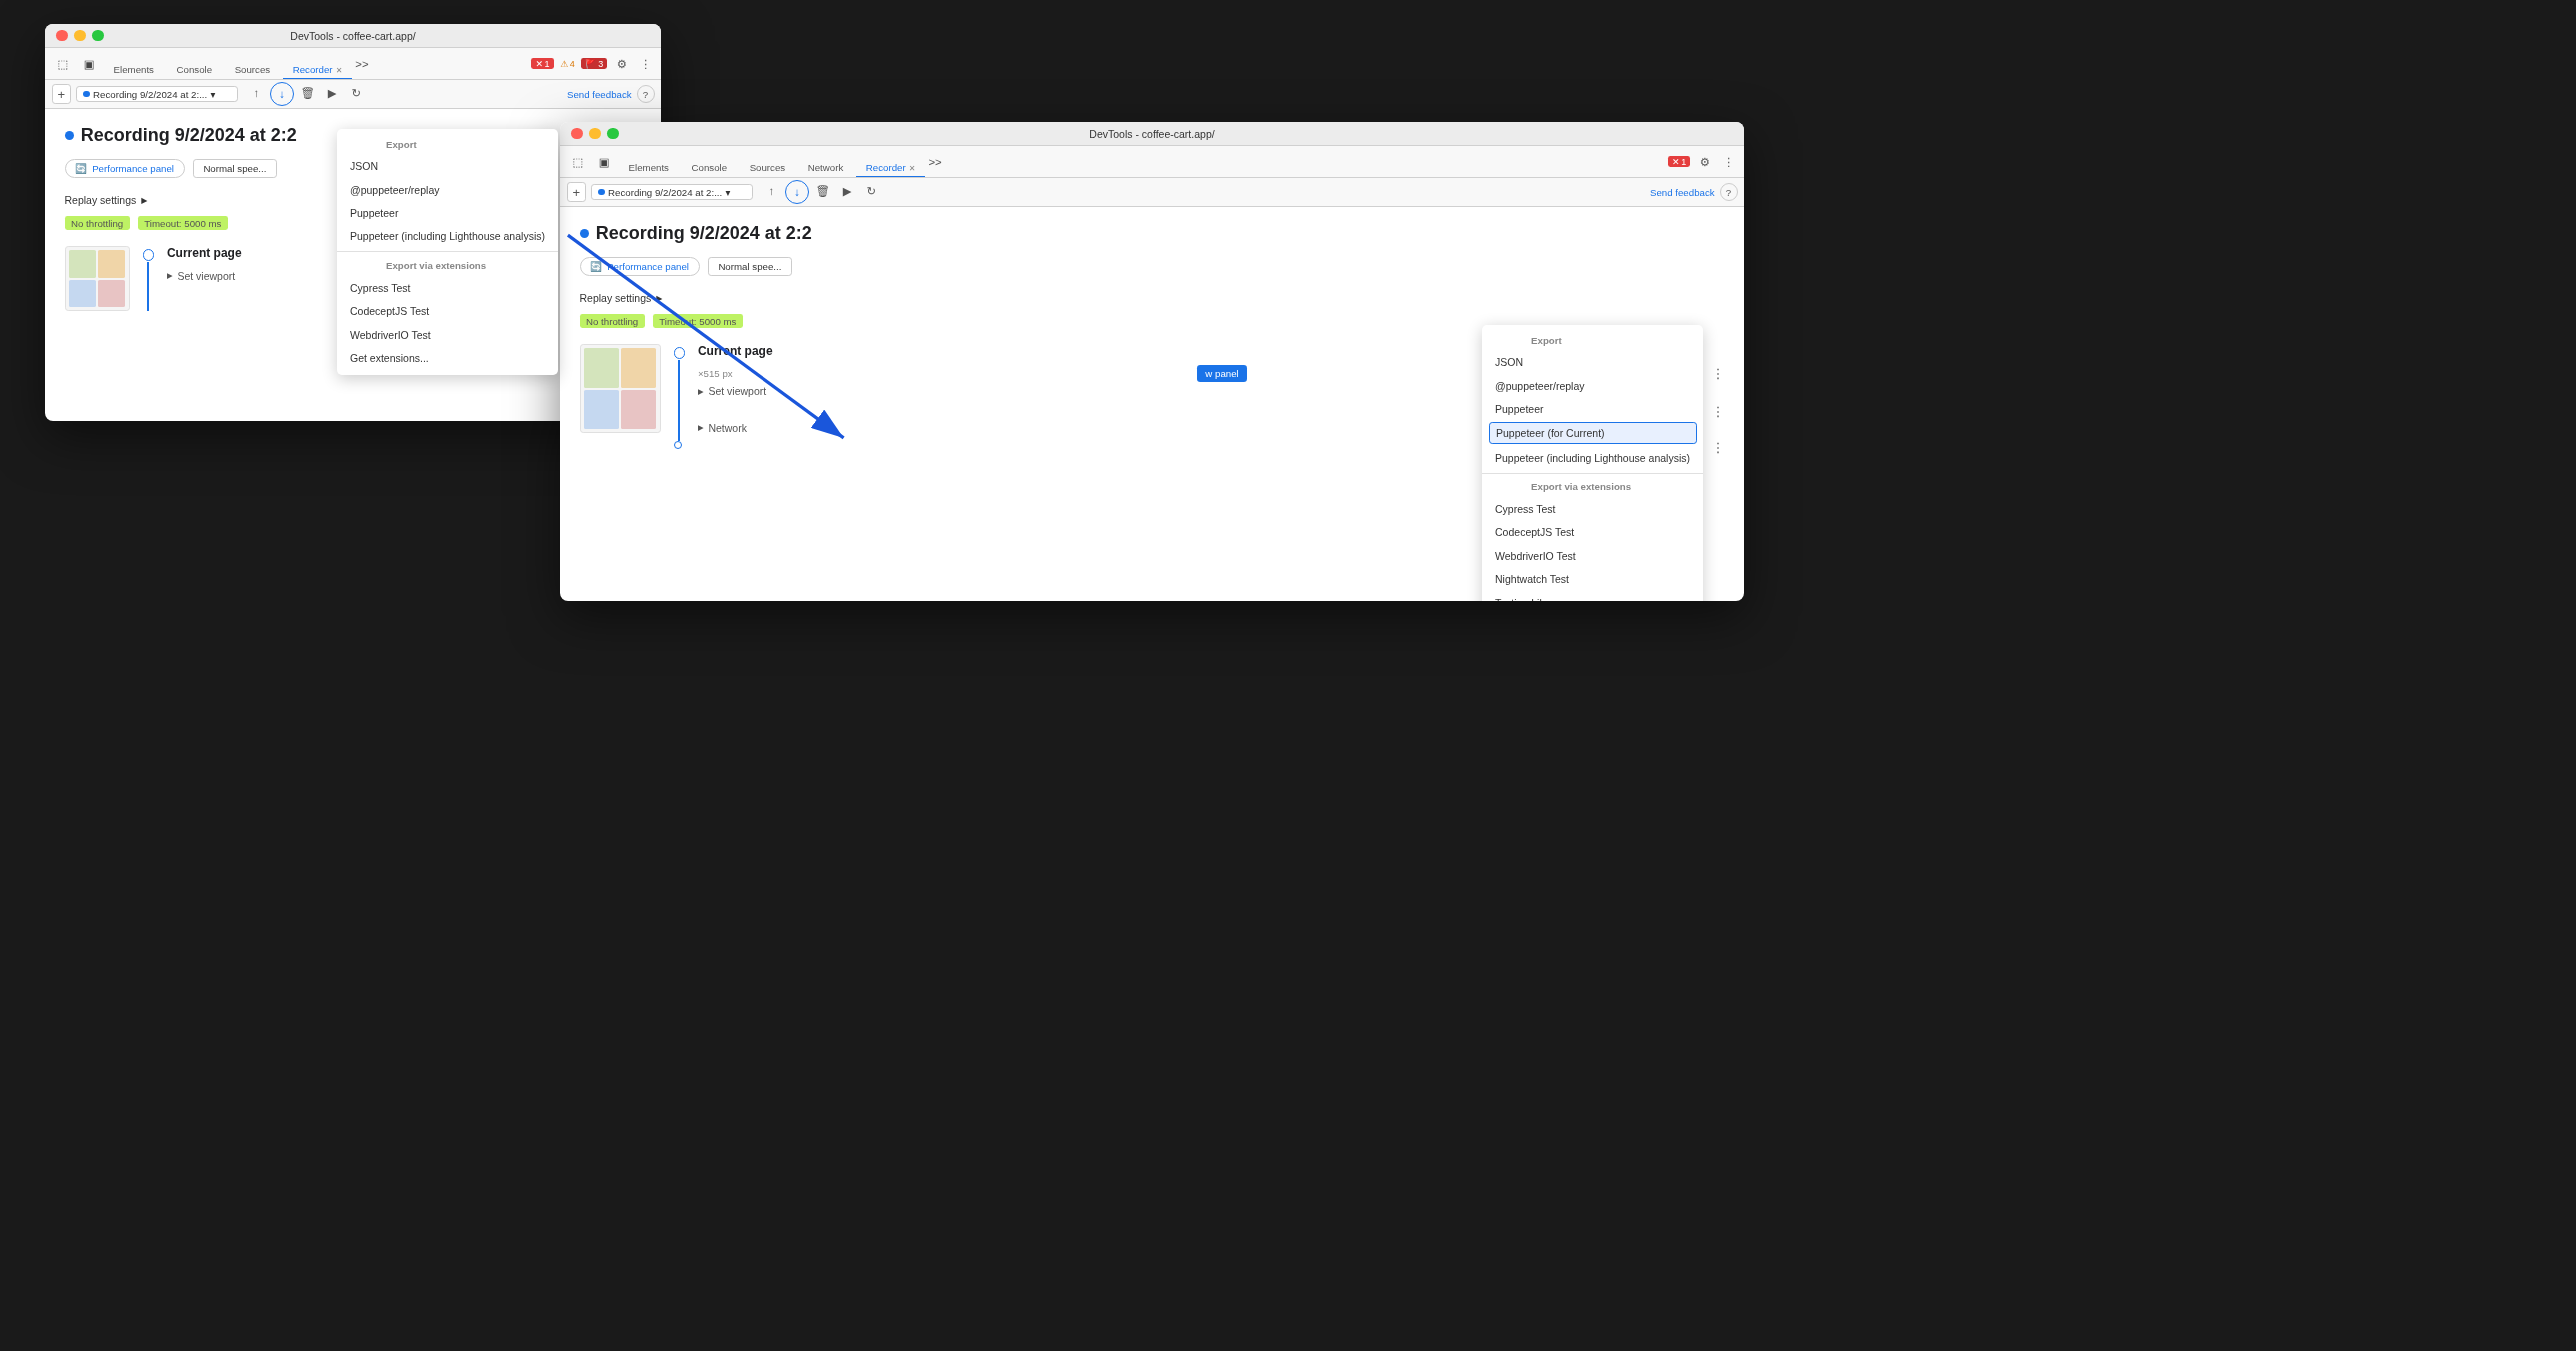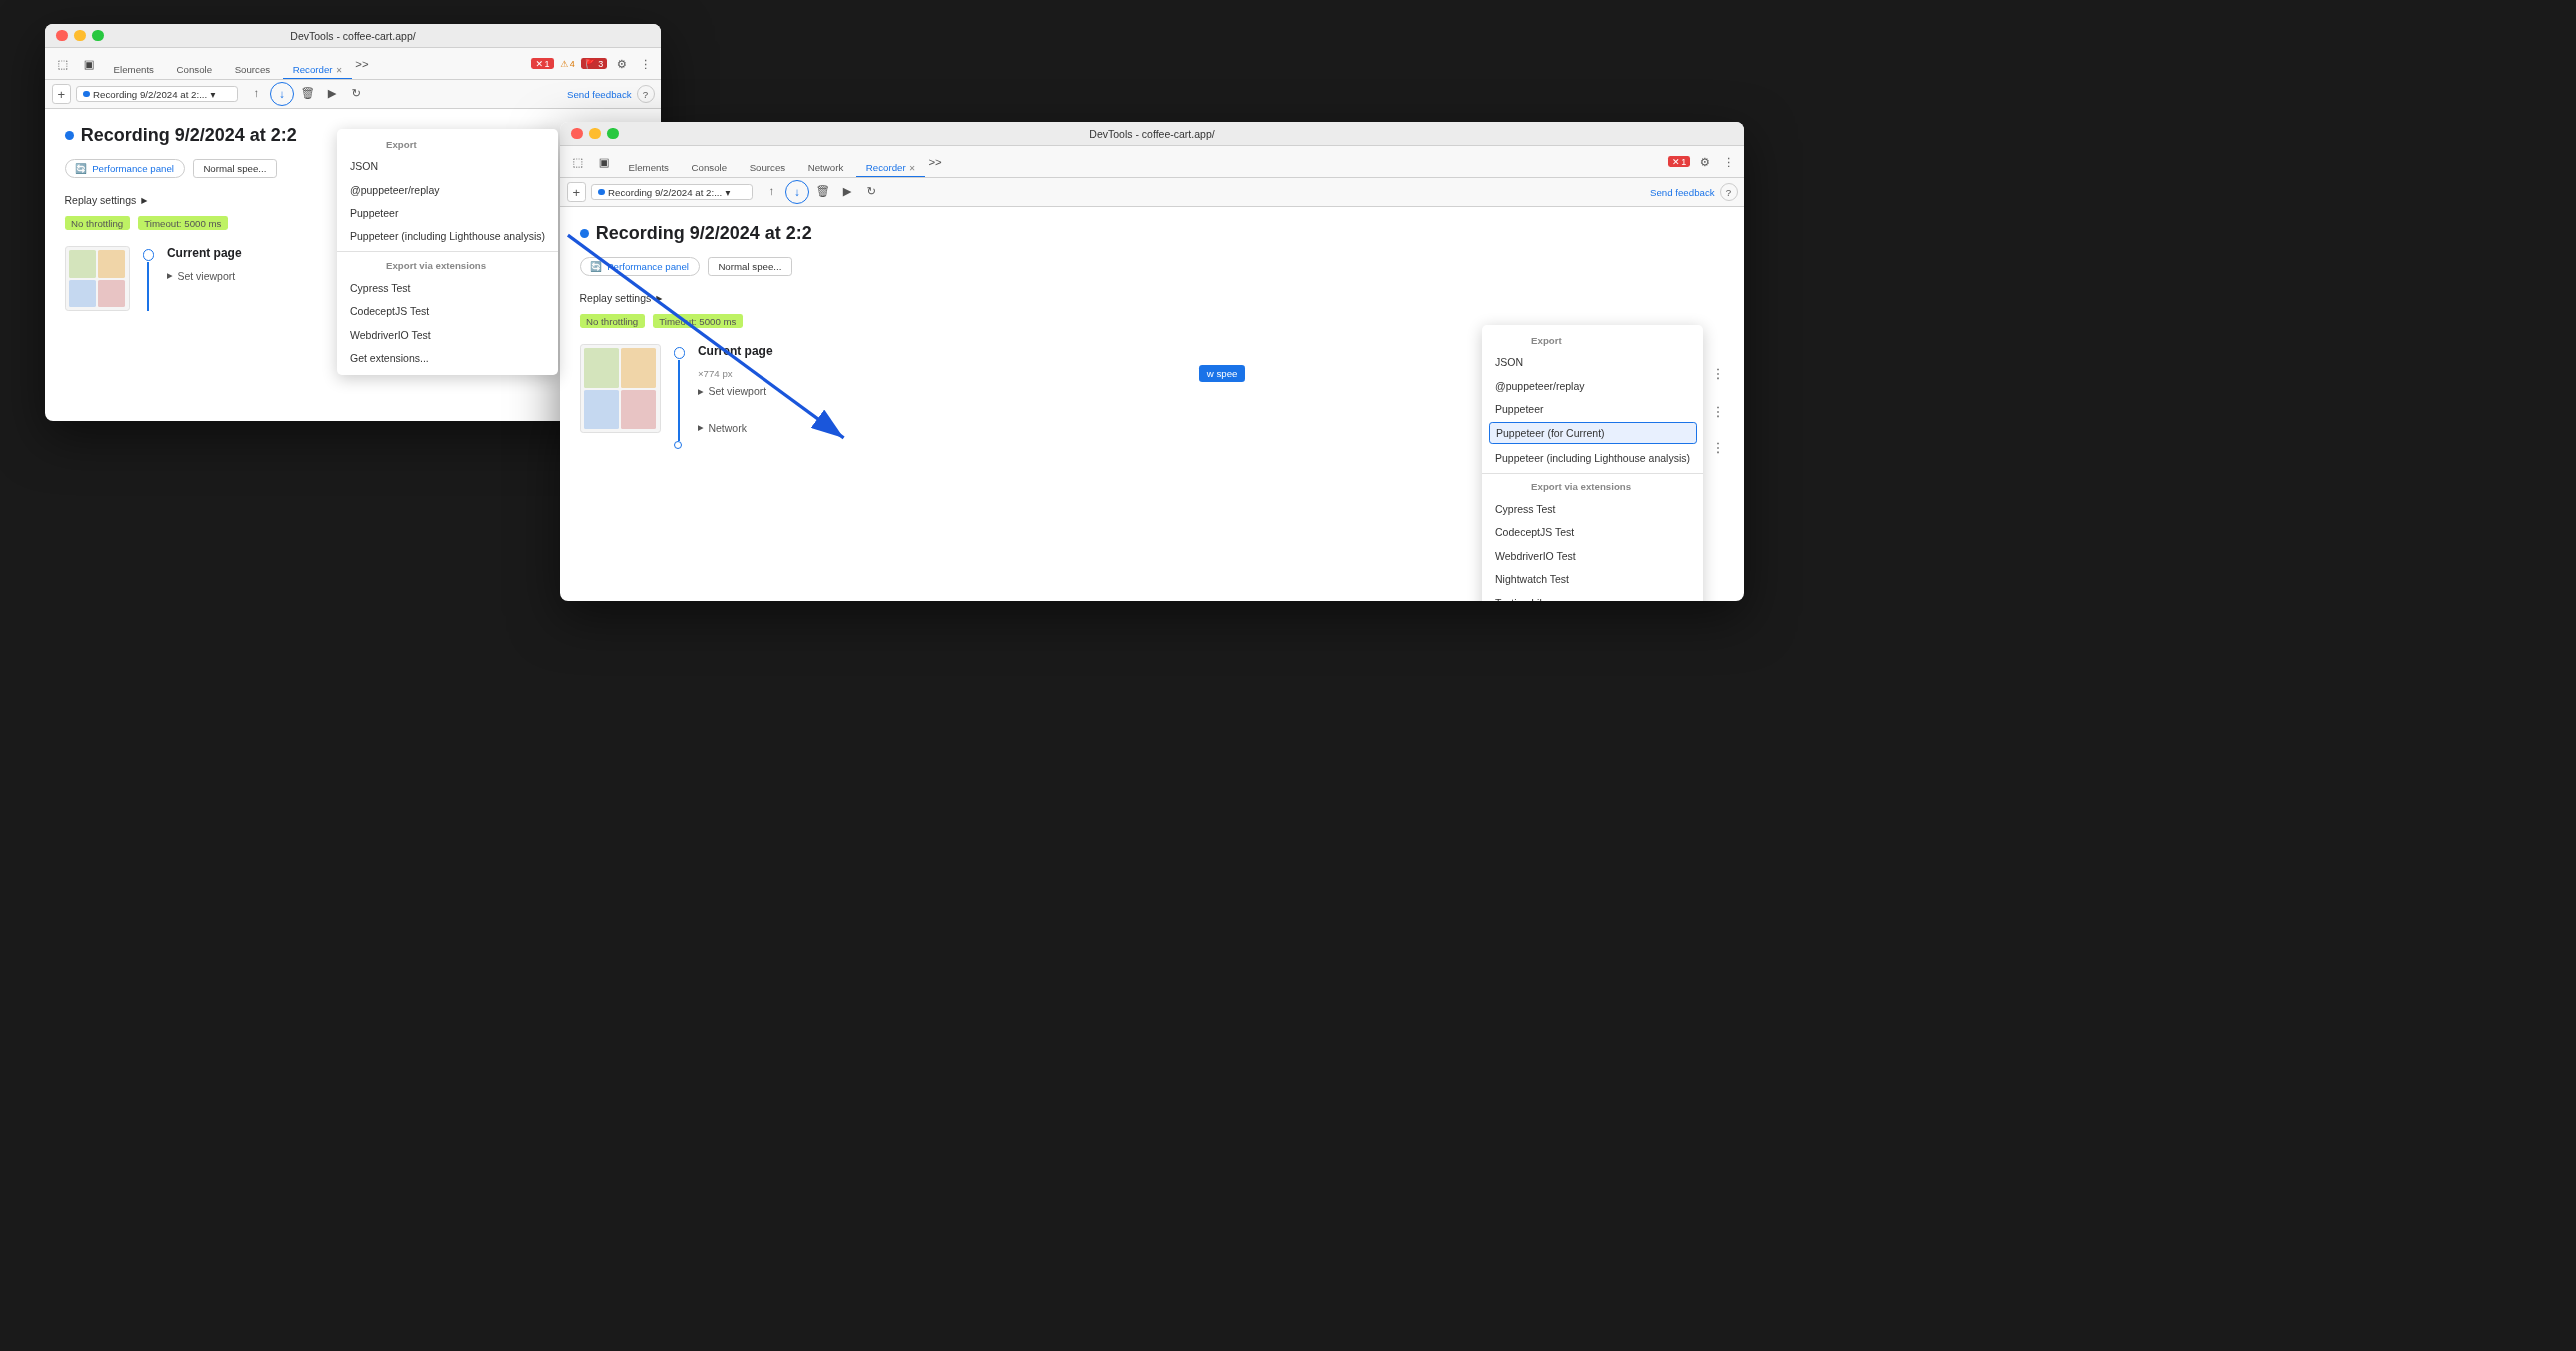--- a/index.html
+++ b/index.html
@@ -755,23 +755,23 @@
         </div>
       </div>
       <div class="step-timeline">
         <div class="timeline-dot"></div>
         <div class="timeline-line" style="height:81px;"></div>
         <div class="timeline-dot-sm"></div>
       </div>
       <div class="step-info">
         <div class="step-label">Current page</div>
         <div style="display:flex;justify-content:space-between;align-items:center;">
-          <span class="size-label">×774 px</span>
+          <span class="size-label">×515 px</span>
           <button class="view-code-btn">
-            <span>w spee</span>
+            <span>w panel</span>
           </button>
           <span class="vertical-dots">⋮</span>
         </div>
         <div class="sub-step">
           <span class="sub-step-triangle">▶</span>
           <span>Set viewport</span>
         </div>
         <div style="display:flex;justify-content:flex-end;gap:8px;margin-top:3.2px;">
           <span class="vertical-dots">⋮</span>
         </div>

